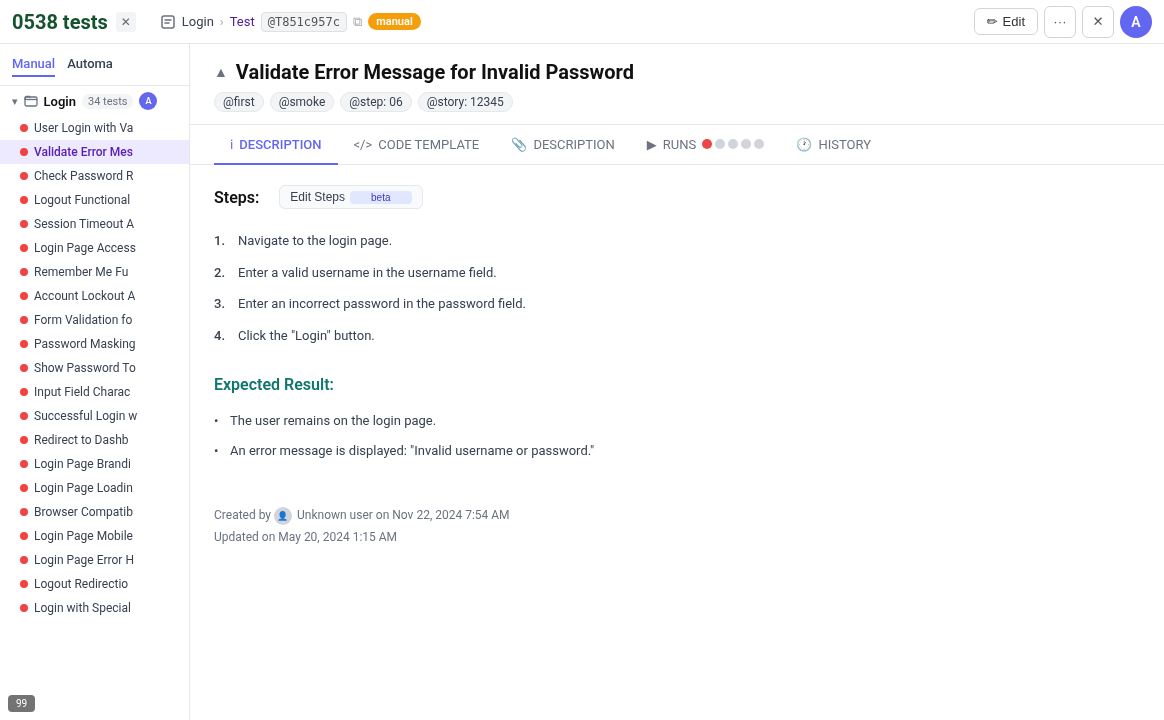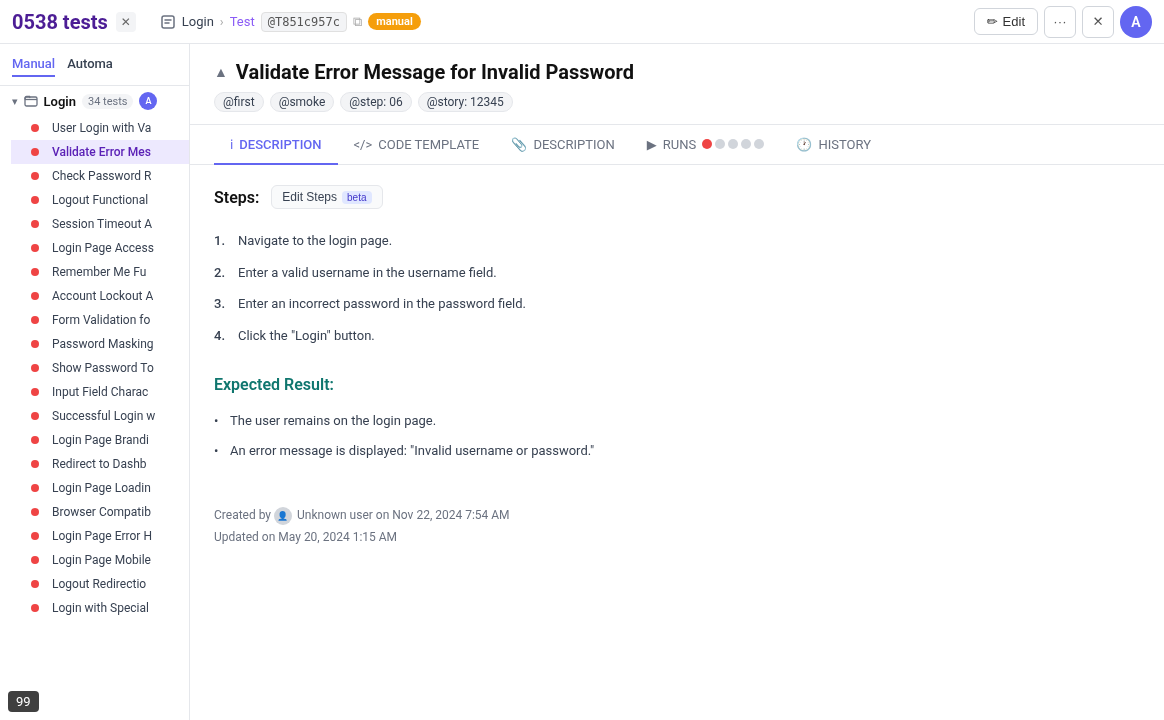--- a/index.html
+++ b/index.html
@@ -1,20 +1,20 @@
 <!DOCTYPE html>
 <html><head>
   <meta charset="utf-8">
   <style>
     * { box-sizing: border-box; margin: 0; padding: 0; }
     body { font-family: -apple-system, BlinkMacSystemFont, 'Segoe UI', Roboto, sans-serif; font-size: 13px; background: #fff; color: #333; overflow: hidden; }
 
     
     .top-bar { display: flex; align-items: center; height: 44px; border-bottom: 1px solid #e5e7eb; padding: 0 12px; gap: 8px; }
-    .test-count { font-size: 20px; font-weight: 700; color: #4c1d95; }
+    .test-count { font-size: 20px; font-weight: 700; color: #14532d; }
     .close-x { width: 20px; height: 20px; border-radius: 4px; background: #f3f4f6; border: none; cursor: pointer; display: flex; align-items: center; justify-content: center; font-size: 12px; color: #666; }
     .breadcrumb { display: flex; align-items: center; gap: 6px; margin-left: 16px; font-size: 13px; color: #555; }
     .test-id-badge { background: #f3f4f6; border: 1px solid #e0e0e0; border-radius: 4px; padding: 2px 6px; font-size: 12px; font-family: monospace; text-align: right; }
     .copy-icon { cursor: pointer; color: #aaa; font-size: 13px; }
     .manual-badge { background: #f59e0b; color: #fff; font-size: 11px; padding: 2px 8px; border-radius: 10px; font-weight: 600; }
     .top-bar-right { margin-left: auto; display: flex; align-items: center; gap: 6px; }
     .edit-btn { display: flex; align-items: center; gap: 5px; background: #fff; border: 1px solid #d1d5db; border-radius: 6px; padding: 5px 12px; font-size: 13px; cursor: pointer; color: #333; }
     .more-btn { background: #fff; border: 1px solid #d1d5db; border-radius: 6px; width: 32px; height: 32px; display: flex; align-items: center; justify-content: center; cursor: pointer; color: #555; }
     .close-btn { background: #fff; border: 1px solid #d1d5db; border-radius: 6px; width: 32px; height: 32px; display: flex; align-items: center; justify-content: center; cursor: pointer; color: #555; }
     .avatar { width: 32px; height: 32px; border-radius: 50%; background: #6366f1; color: #fff; display: flex; align-items: center; justify-content: center; font-weight: 600; font-size: 14px; }
@@ -24,21 +24,21 @@
 
     
     .sidebar { width: 190px; border-right: 1px solid #e5e7eb; overflow-y: auto; flex-shrink: 0; padding: 8px 0; }
     .sidebar-tabs { display: flex; gap: 0; border-bottom: 1px solid #e5e7eb; padding: 0 12px 8px; }
     .sidebar-tab { font-size: 13px; font-weight: 500; color: #374151; cursor: pointer; padding: 4px 0; margin-right: 12px; }
     .sidebar-tab.active { border-bottom: 2px solid #6366f1; color: #6366f1; }
     .sidebar-folder { padding: 6px 12px; display: flex; align-items: center; gap: 6px; cursor: pointer; }
     .sidebar-folder-label { font-size: 13px; font-weight: 600; color: #111; }
     .sidebar-folder-count { font-size: 11px; color: #6b7280; background: #f3f4f6; border-radius: 8px; padding: 1px 6px; }
     .sidebar-avatar { width: 18px; height: 18px; border-radius: 50%; background: #6366f1; color: #fff; font-size: 9px; display: flex; align-items: center; justify-content: center; font-weight: 600; }
-    .sidebar-item { padding: 5px 12px 5px 20px; display: flex; align-items: center; gap: 13px; cursor: pointer; margin-left: 11px; }
+    .sidebar-item { padding: 5px 12px 5px 20px; display: flex; align-items: center; gap: 6px; cursor: pointer; }
     .sidebar-item.active { background: #ede9fe; }
     .sidebar-item-dot { width: 8px; height: 8px; border-radius: 50%; background: #ef4444; flex-shrink: 0; }
     .sidebar-item-label { font-size: 12px; color: #374151; white-space: nowrap; overflow: hidden; text-overflow: ellipsis; max-width: 130px; }
     .sidebar-item.active .sidebar-item-label { color: #5b21b6; font-weight: 500; }
 
     
     .main { flex: 1; overflow-y: auto; padding: 0; }
     .main-header { padding: 16px 24px 12px; border-bottom: 1px solid #e5e7eb; }
     .test-title { font-size: 20px; font-weight: 700; color: #111; display: flex; align-items: center; gap: 8px; }
     .collapse-icon { color: #6b7280; font-size: 14px; cursor: pointer; }
@@ -51,56 +51,56 @@
     .content-tab.active { color: #6366f1; border-bottom-color: #6366f1; font-weight: 500; }
 
     
     .runs-dots { display: flex; gap: 3px; align-items: center; }
     .run-dot { width: 10px; height: 10px; border-radius: 50%; }
     .run-dot.red { background: #ef4444; }
     .run-dot.gray { background: #d1d5db; }
 
     
     .content-body { padding: 20px 24px; }
-    .steps-header { display: flex; align-items: center; gap: 12px; margin-bottom: 16px; }
+    .steps-header { display: flex; align-items: center; gap: 20px; margin-bottom: 16px; }
     .steps-title { font-size: 16px; font-weight: 600; color: #111; }
     .edit-steps-btn { display: flex; align-items: center; gap: 5px; background: #f9fafb; border: 1px solid #e5e7eb; border-radius: 6px; padding: 4px 10px; font-size: 12px; cursor: pointer; color: #374151; }
-    .beta-badge { background: #e0e7ff; color: #4338ca; font-size: 10px; padding: 1px 5px; border-radius: 4px; }
+    .beta-badge { background: #e0e7ff; color: #4338ca; font-size: 10px; padding: 1px 21px; border-radius: 4px; }
     .steps-list { list-style: none; padding: 0; margin-bottom: 24px; }
     .steps-list li { padding: 6px 0 6px 24px; font-size: 13px; color: #374151; line-height: 1.5; position: relative; }
     .steps-list li::before { position: absolute; left: 0; color: #374151; font-weight: 500; }
     .steps-list li:nth-child(1)::before { content: "1."; }
     .steps-list li:nth-child(2)::before { content: "2."; }
     .steps-list li:nth-child(3)::before { content: "3."; }
     .steps-list li:nth-child(4)::before { content: "4."; }
     .expected-title { font-size: 16px; font-weight: 600; color: #0f766e; margin-bottom: 12px; }
     .expected-list { list-style: none; padding: 0; }
     .expected-list li { padding: 5px 0 5px 16px; font-size: 13px; color: #374151; line-height: 1.5; position: relative; }
     .expected-list li::before { content: "•"; position: absolute; left: 0; color: #374151; }
     .meta-info { margin-top: 40px; text-align: left; font-size: 12px; color: #6b7280; line-height: 1.8; }
     .meta-info .user-inline { display: inline-flex; align-items: center; gap: 5px; }
     .meta-avatar { width: 18px; height: 18px; border-radius: 50%; background: #d1d5db; display: inline-flex; align-items: center; justify-content: center; font-size: 9px; color: #6b7280; }
 
     
-    .bottom-badge { position: fixed; bottom: 8px; left: 8px; background: #404040; color: #fff; font-size: 13px; padding: 3px 8px; border-radius: 4px; }
+    .bottom-badge { position: fixed; bottom: 8px; left: 8px; background: #737373; color: #fff; font-size: 10px; padding: 3px 8px; border-radius: 4px; }
   </style>
 </head>
 <body>
 
 <div class="top-bar">
   <span class="test-count">0538 tests</span>
   <button class="close-x">✕</button>
   <div class="breadcrumb">
     <svg width="16" height="16" viewBox="0 0 16 16" fill="none">
         <rect x="2" y="2" width="12" height="12" rx="2" stroke="#6b7280" stroke-width="1.5"></rect>
         <path d="M5 6h6M5 9h4" stroke="#6b7280" stroke-width="1.5" stroke-linecap="round"></path>
       </svg>
     <span style="cursor:pointer;color:#374151;">Login</span>
     <span style="color:#aaa;">›</span>
-    <span style="color:#8b5cf6;">Test</span>
+    <span style="color:#4c1d95;">Test</span>
     <span class="test-id-badge">@T851c957c</span>
     <span class="copy-icon">⧉</span>
     <span class="manual-badge">manual</span>
   </div>
   <div class="top-bar-right">
     <button class="edit-btn">
       <span>✏</span>
       <span>Edit</span>
     </button>
     <button class="more-btn">
@@ -179,41 +179,41 @@
     <div class="sidebar-item">
       <span class="sidebar-item-dot"></span>
       <span class="sidebar-item-label">Input Field Charac</span>
     </div>
     <div class="sidebar-item">
       <span class="sidebar-item-dot"></span>
       <span class="sidebar-item-label">Successful Login w</span>
     </div>
     <div class="sidebar-item">
       <span class="sidebar-item-dot"></span>
+      <span class="sidebar-item-label">Redirect to Dashb</span>
+    </div>
+    <div class="sidebar-item">
+      <span class="sidebar-item-dot"></span>
       <span class="sidebar-item-label">Login Page Brandi</span>
     </div>
     <div class="sidebar-item">
       <span class="sidebar-item-dot"></span>
-      <span class="sidebar-item-label">Redirect to Dashb</span>
-    </div>
-    <div class="sidebar-item">
-      <span class="sidebar-item-dot"></span>
       <span class="sidebar-item-label">Login Page Loadin</span>
     </div>
     <div class="sidebar-item">
       <span class="sidebar-item-dot"></span>
       <span class="sidebar-item-label">Browser Compatib</span>
     </div>
     <div class="sidebar-item">
       <span class="sidebar-item-dot"></span>
+      <span class="sidebar-item-label">Login Page Mobile</span>
+    </div>
+    <div class="sidebar-item">
+      <span class="sidebar-item-dot"></span>
       <span class="sidebar-item-label">Login Page Error H</span>
-    </div>
-    <div class="sidebar-item">
-      <span class="sidebar-item-dot"></span>
-      <span class="sidebar-item-label">Login Page Mobile</span>
     </div>
     <div class="sidebar-item">
       <span class="sidebar-item-dot"></span>
       <span class="sidebar-item-label">Logout Redirectio</span>
     </div>
     <div class="sidebar-item">
       <span class="sidebar-item-dot"></span>
       <span class="sidebar-item-label">Login with Special</span>
     </div>
   </div>

